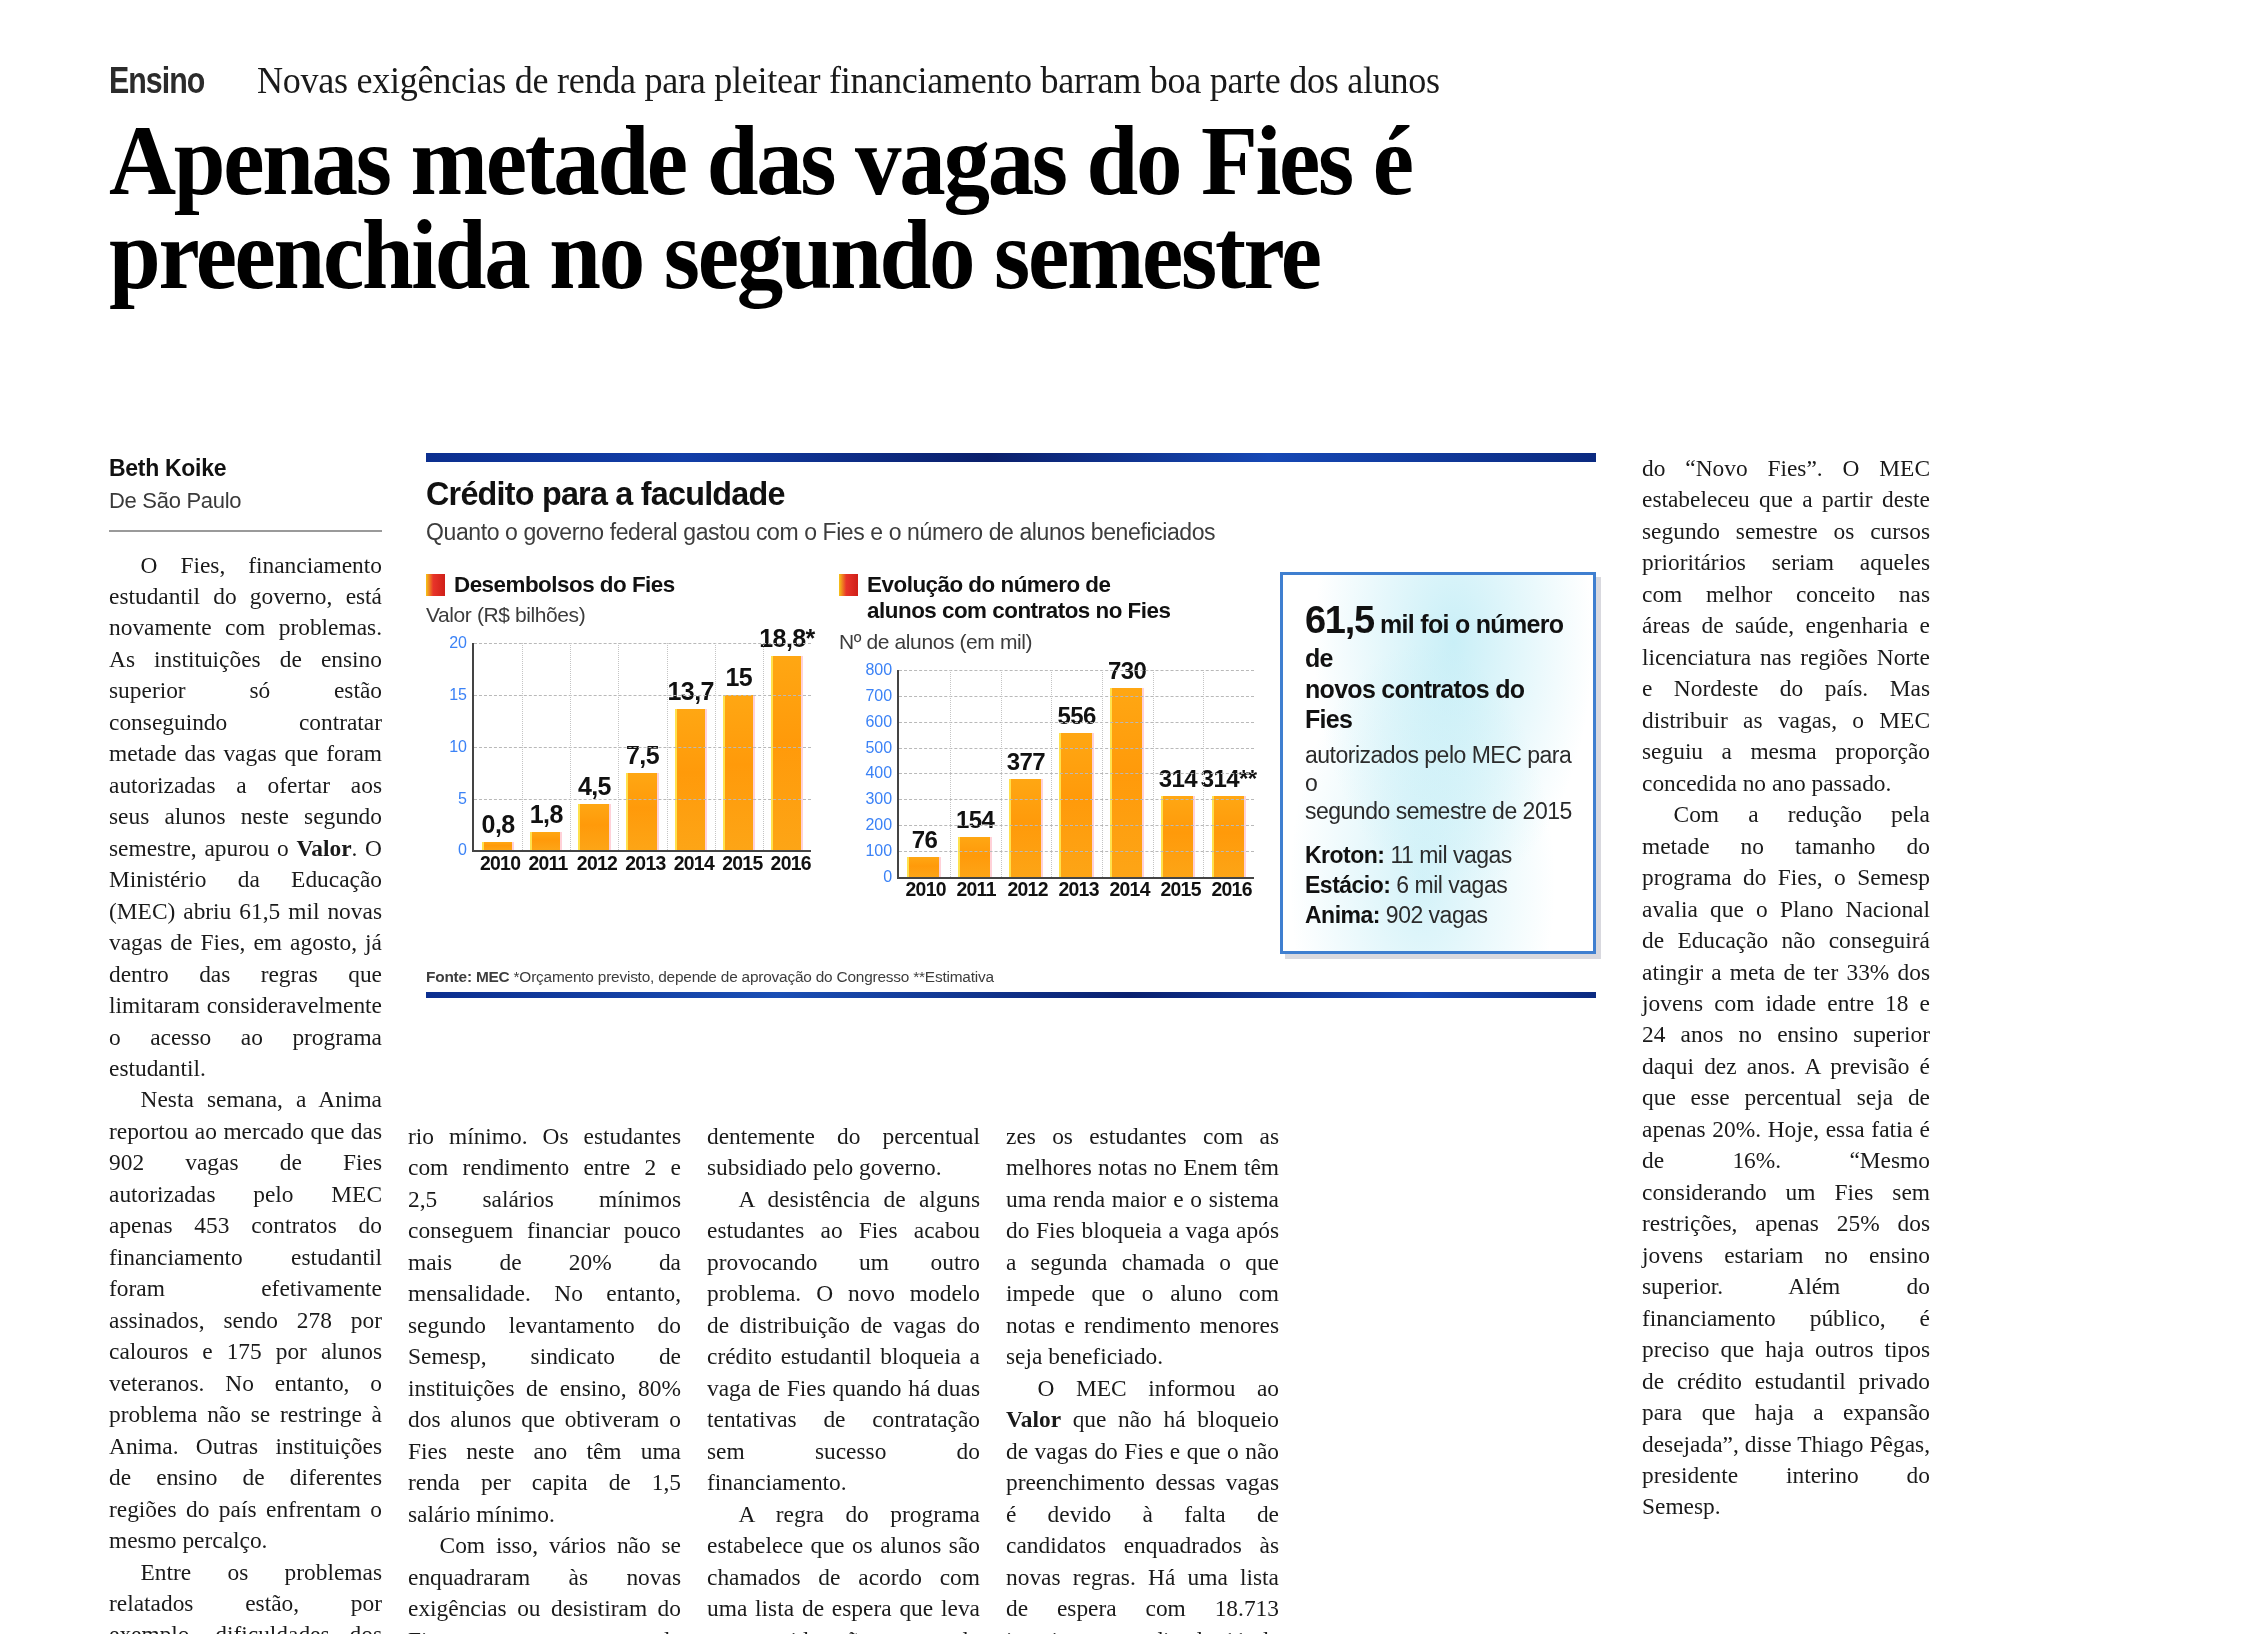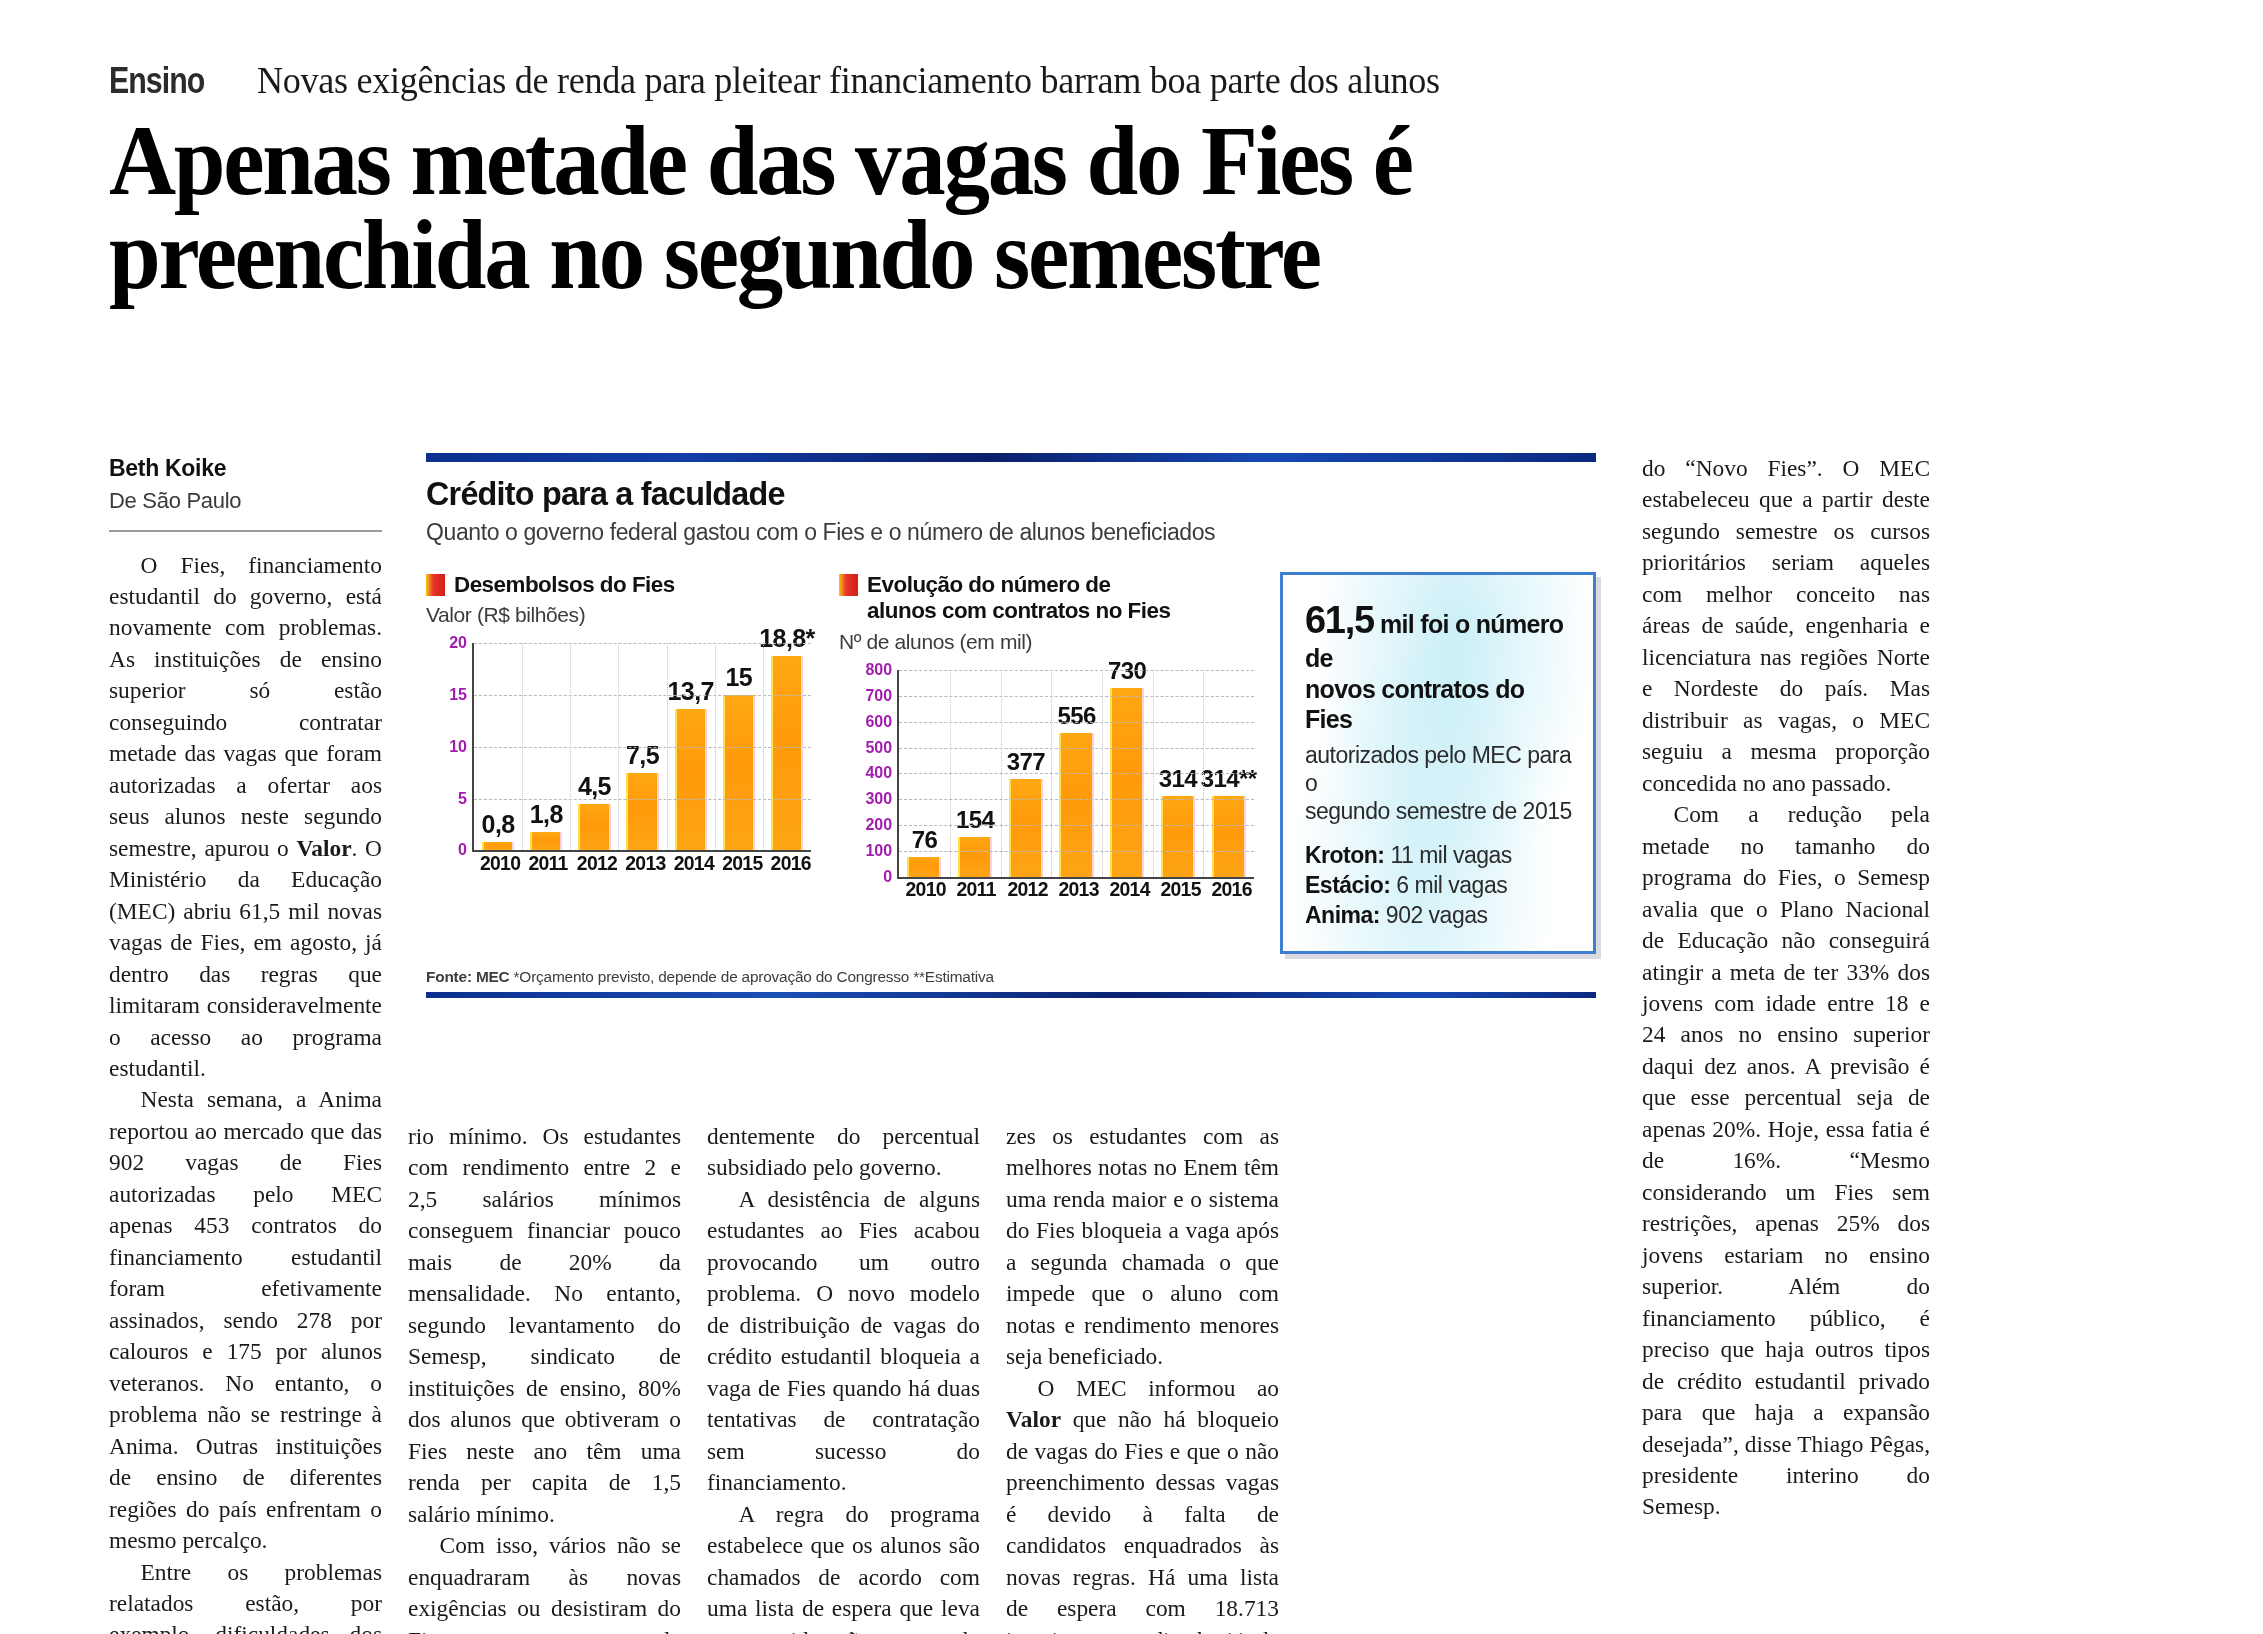--- a/index.html
+++ b/index.html
@@ -193,23 +193,23 @@
     border-left: 2px solid #444;
     border-bottom: 2px solid #444;
   }
   .chart-2 .plot-inner { left: 58px; }
 
   .ytick {
     position: absolute;
     right: calc(100% + 7px);
     transform: translateY(-50%);
     font-family: "Liberation Sans", sans-serif;
-    font-weight: 700;
+    font-weight: 400;
     font-size: 16px;
-    color: #a21caf;
+    color: #3b82f6;
     white-space: nowrap;
   }
   .gridline {
     position: absolute;
     left: 0; right: 0;
     border-top: 1px dashed #b9b9b9;
   }
   .vgrid {
     position: absolute;
     top: 0; bottom: 0;

